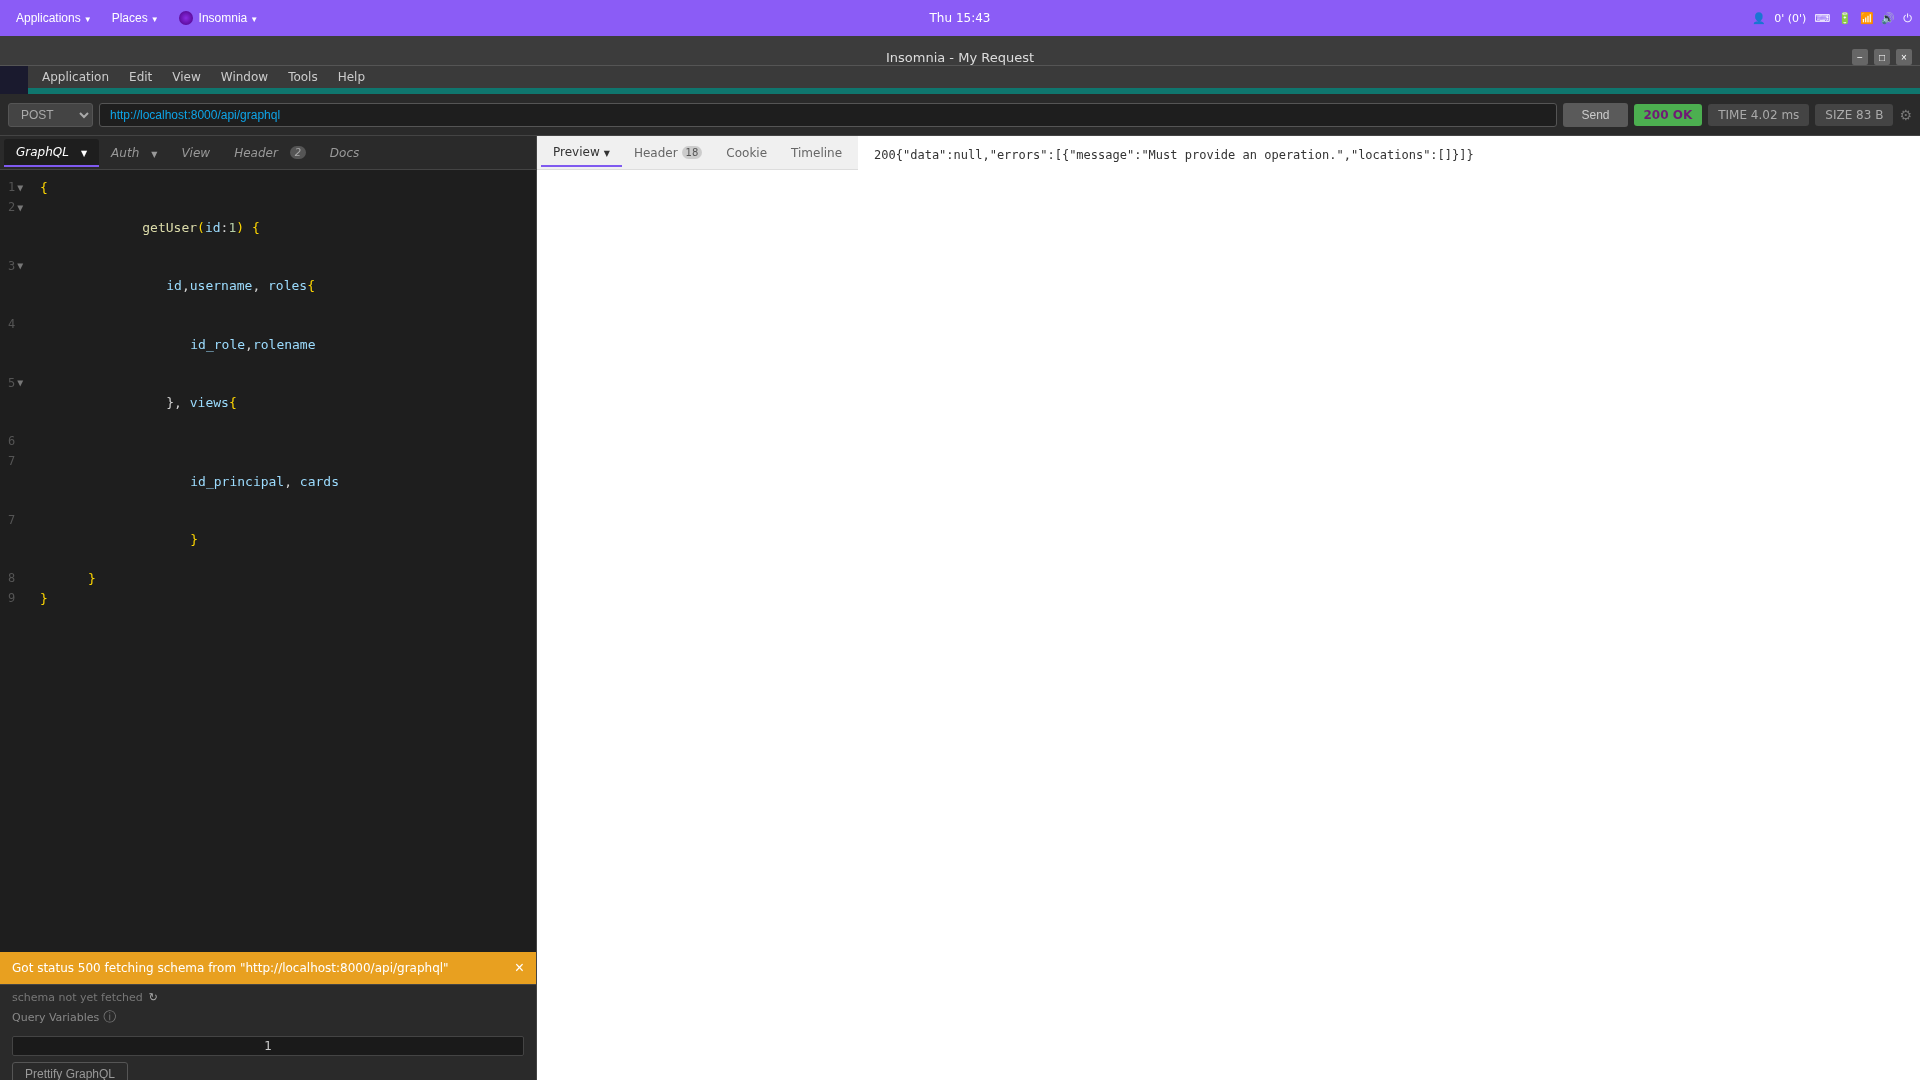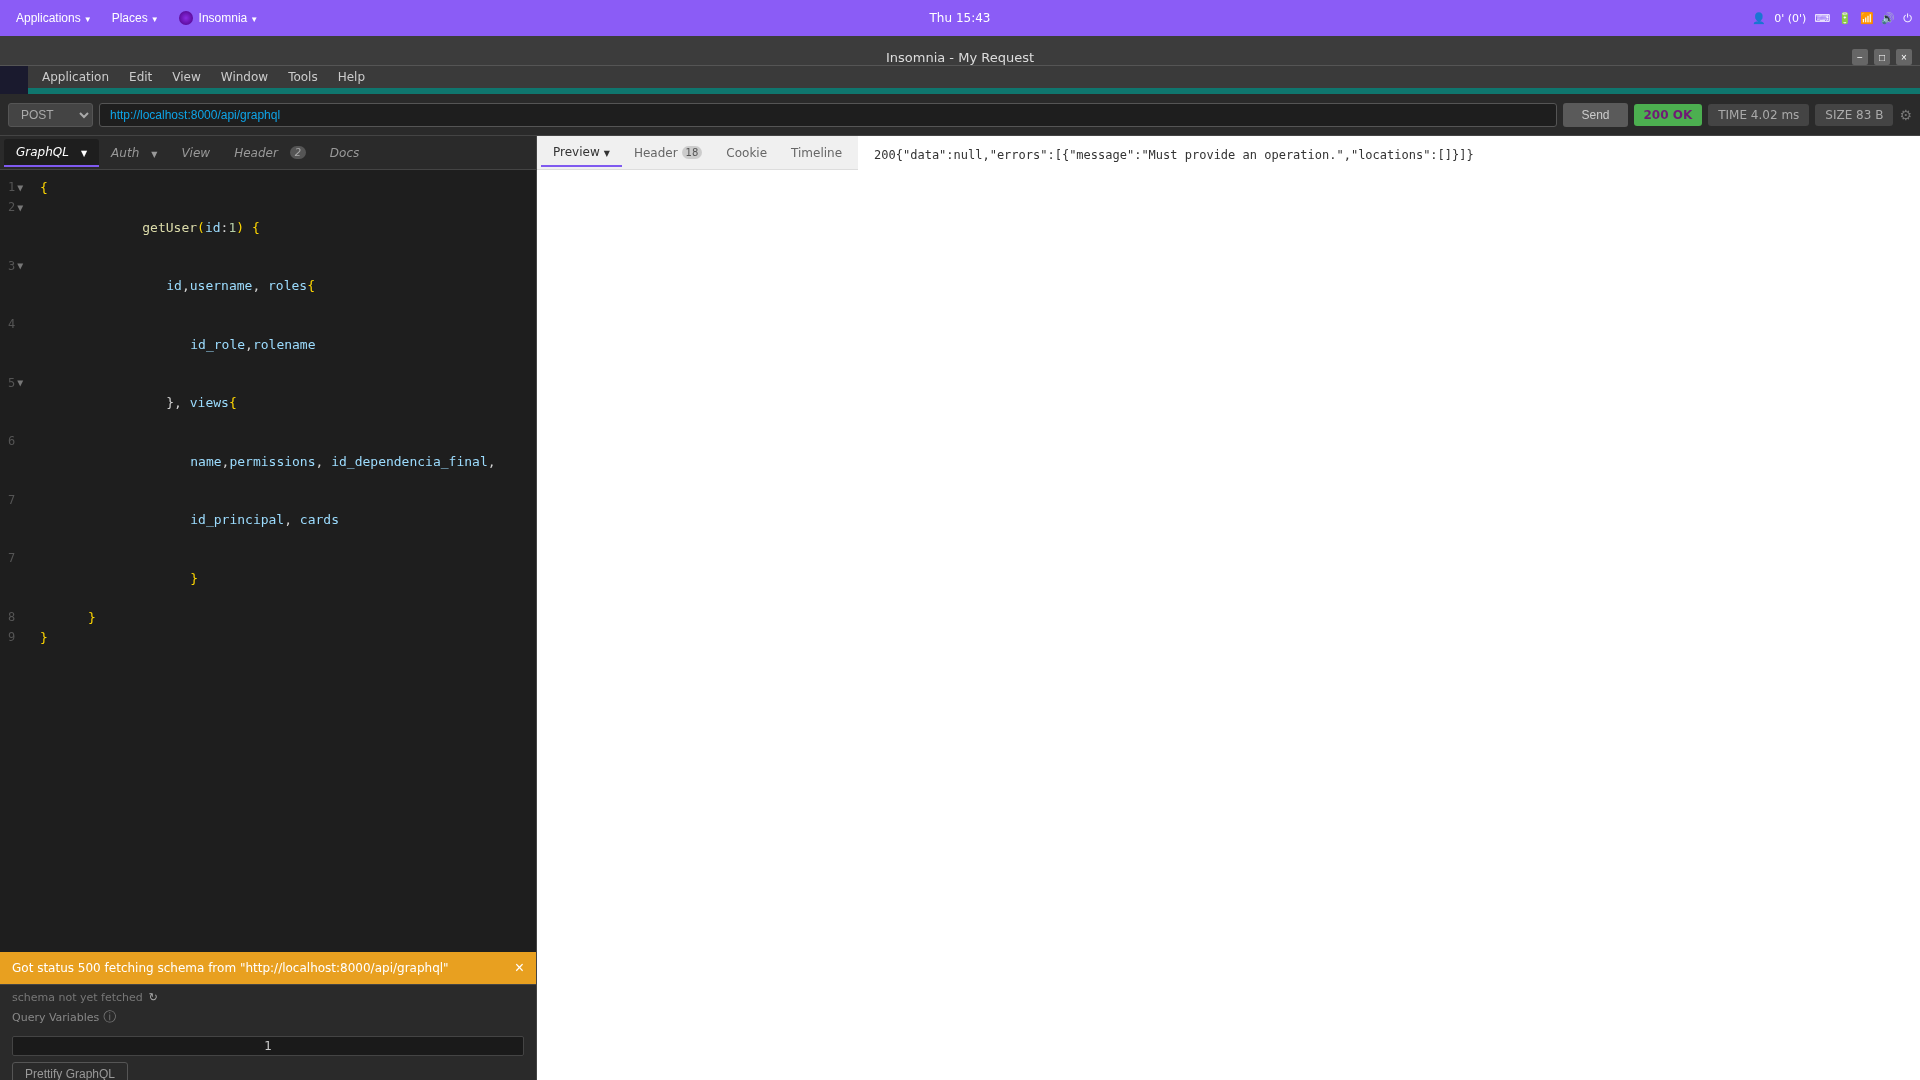--- a/index.html
+++ b/index.html
@@ -468,23 +468,20 @@
 
       <div class="code-line">
         <span class="line-num">5<span class="fold-arrow">▼</span></span>
         <span class="code-content" style="margin-left:48px;">
           <span style="color:#d4d4d4;">}, </span><span class="code-field">views</span><span class="code-brace">{</span>
         </span>
       </div>
 
       <div class="code-line">
         <span class="line-num">6</span>
-        <span class="code-content" style="margin-left:72px;">
-          <span class="code-field">name</span><span style="color:#d4d4d4;">,</span><span class="code-field">permissions</span><span style="color:#d4d4d4;">,</span> <span class="code-field">id_dependencia_final</span><span style="color:#d4d4d4;">,</span>
-        </span>
       </div>
 
       <div class="code-line">
         <span class="line-num">7</span>
         <span class="code-content" style="margin-left:48px;">
           <span class="code-field" style="margin-left:24px;">id_principal</span><span style="color:#d4d4d4;">, </span><span class="code-field">cards</span>
         </span>
       </div>
 
       <div class="code-line">

